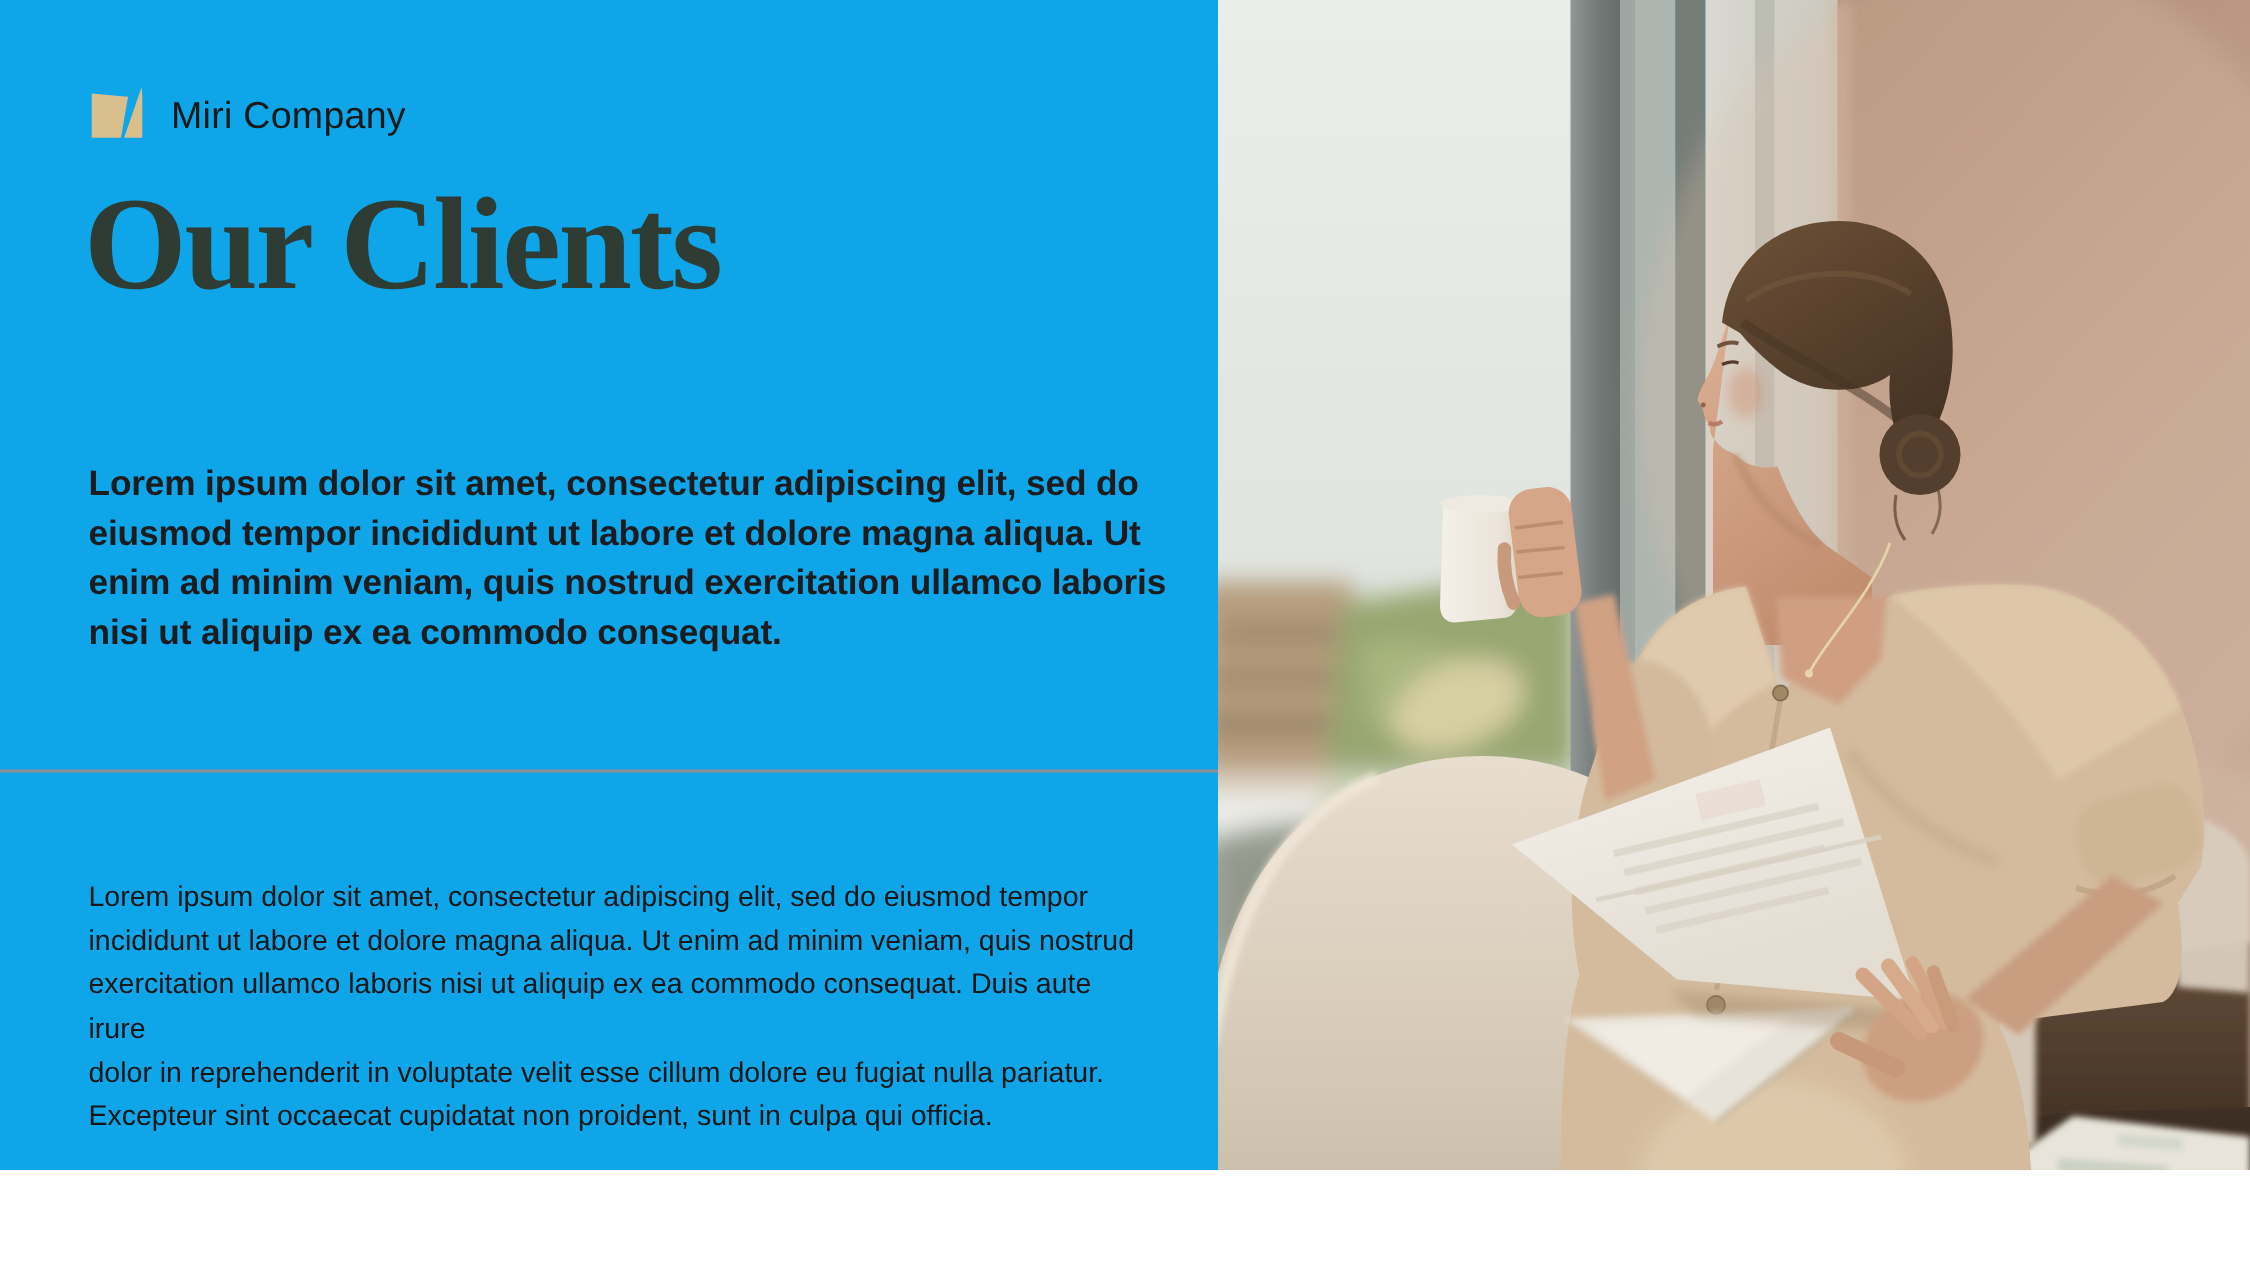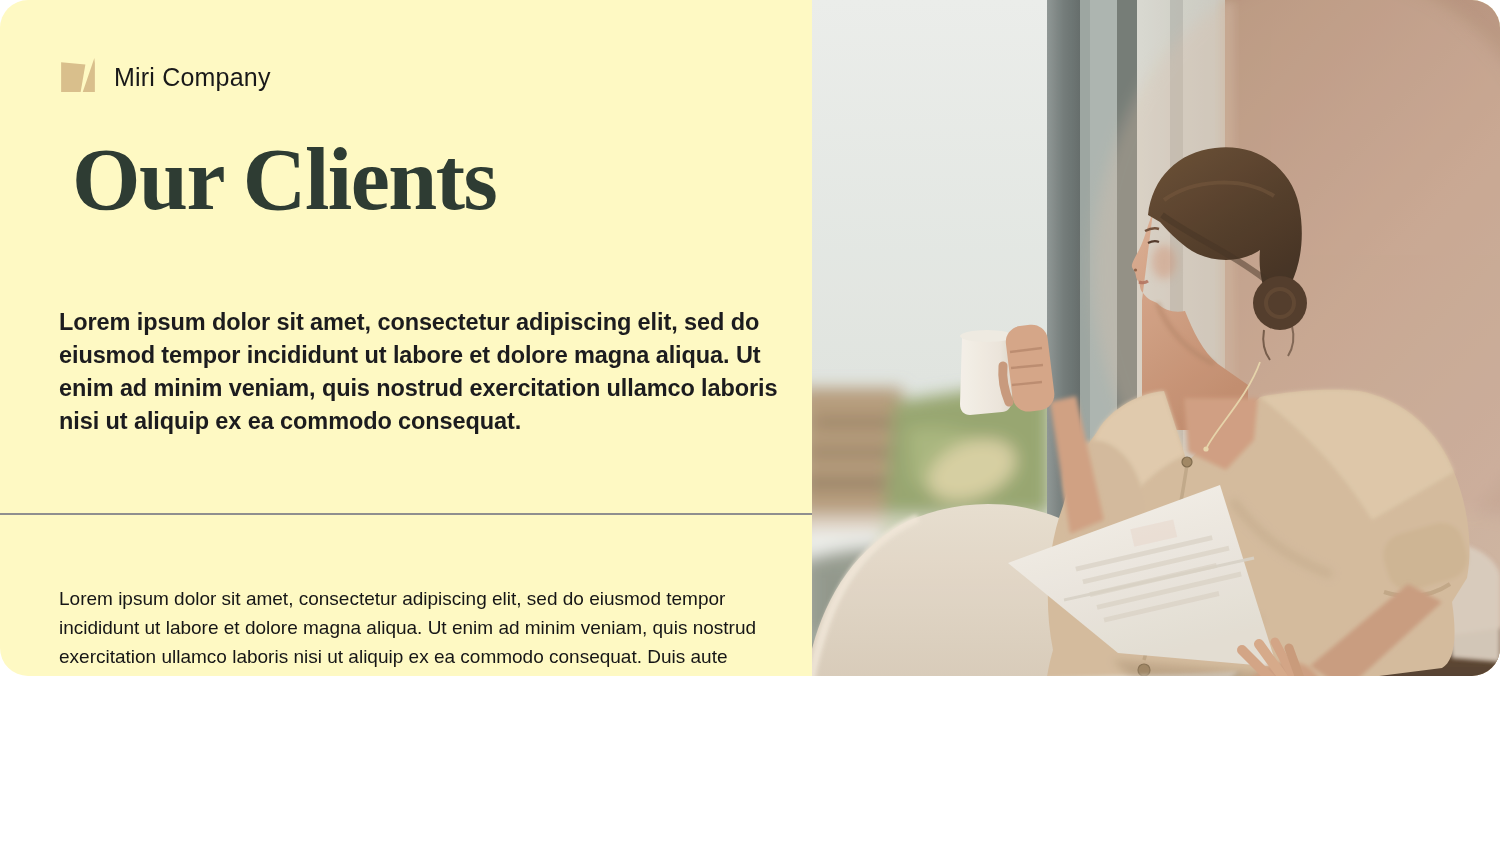--- a/index.html
+++ b/index.html
@@ -1,29 +1,29 @@
 <!DOCTYPE html>
 <html><head>
 <meta charset="utf-8">
 <style>
   html,body{margin:0;padding:0;background:#ffffff;}
   .slide{
-    position:relative;width:1500px;height:676px;background:#fef9c3;
-    overflow:hidden;font-family:"Liberation Sans",sans-serif;border-radius:28px;
+    position:relative;width:1500px;height:780px;background:#0ea5e9;
+    overflow:hidden;font-family:"Liberation Sans",sans-serif;
   }
   .logo-row{
     position:absolute;left:59px;top:56px;display:flex;align-items:center;gap:17px;
   }
   .logo-mark{width:38px;height:38px;display:block;}
   .brand-name{
     font-size:25px;font-weight:500;color:#191919;letter-spacing:.2px;line-height:1;
     padding-top:4px;
   }
   .page-title{
-    position:absolute;left:56px;top:118px;margin:16px;
+    position:absolute;left:56px;top:118px;margin:0;
     font-family:"Liberation Serif",serif;font-weight:700;
     font-size:88px;line-height:1.05;color:#2e3c33;letter-spacing:-1.5px;
   }
   .intro-paragraph{
     position:absolute;left:59px;top:306px;width:740px;margin:0;
     font-size:23.5px;font-weight:700;line-height:33px;color:#1c1c1e;
     white-space:pre-line;letter-spacing:-0.1px;
   }
   .divider{
     position:absolute;left:0;top:513px;width:812px;height:2px;background:#8f8f8f;

